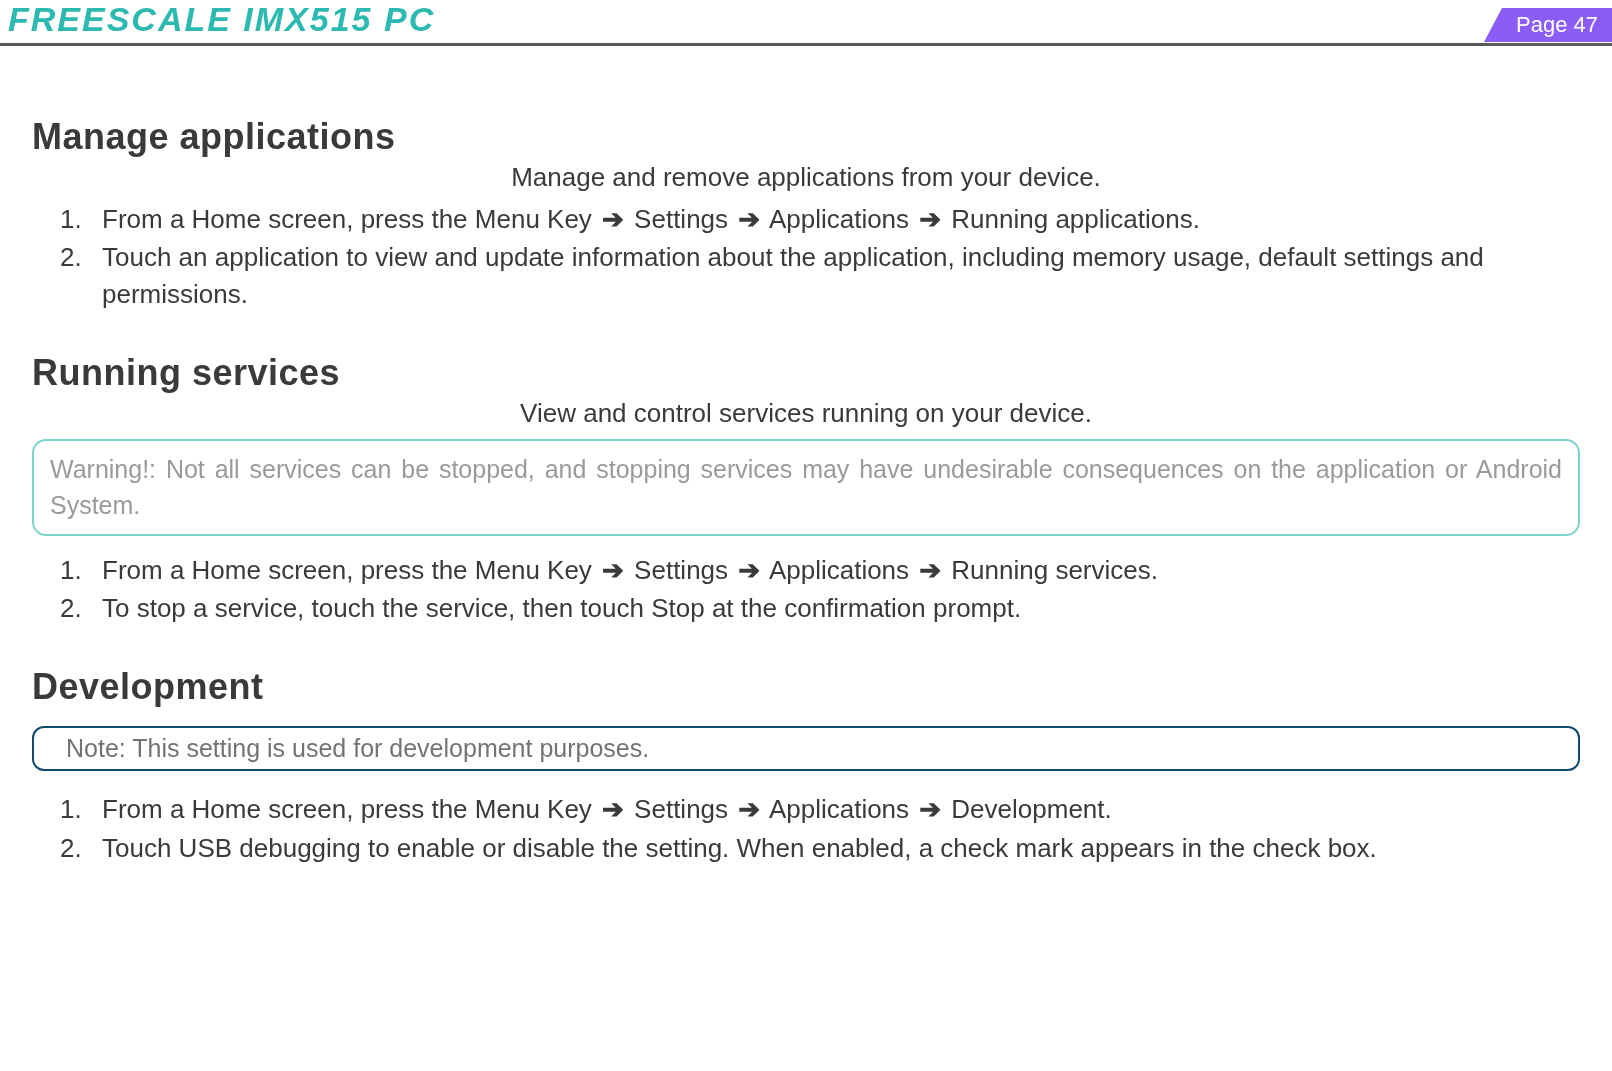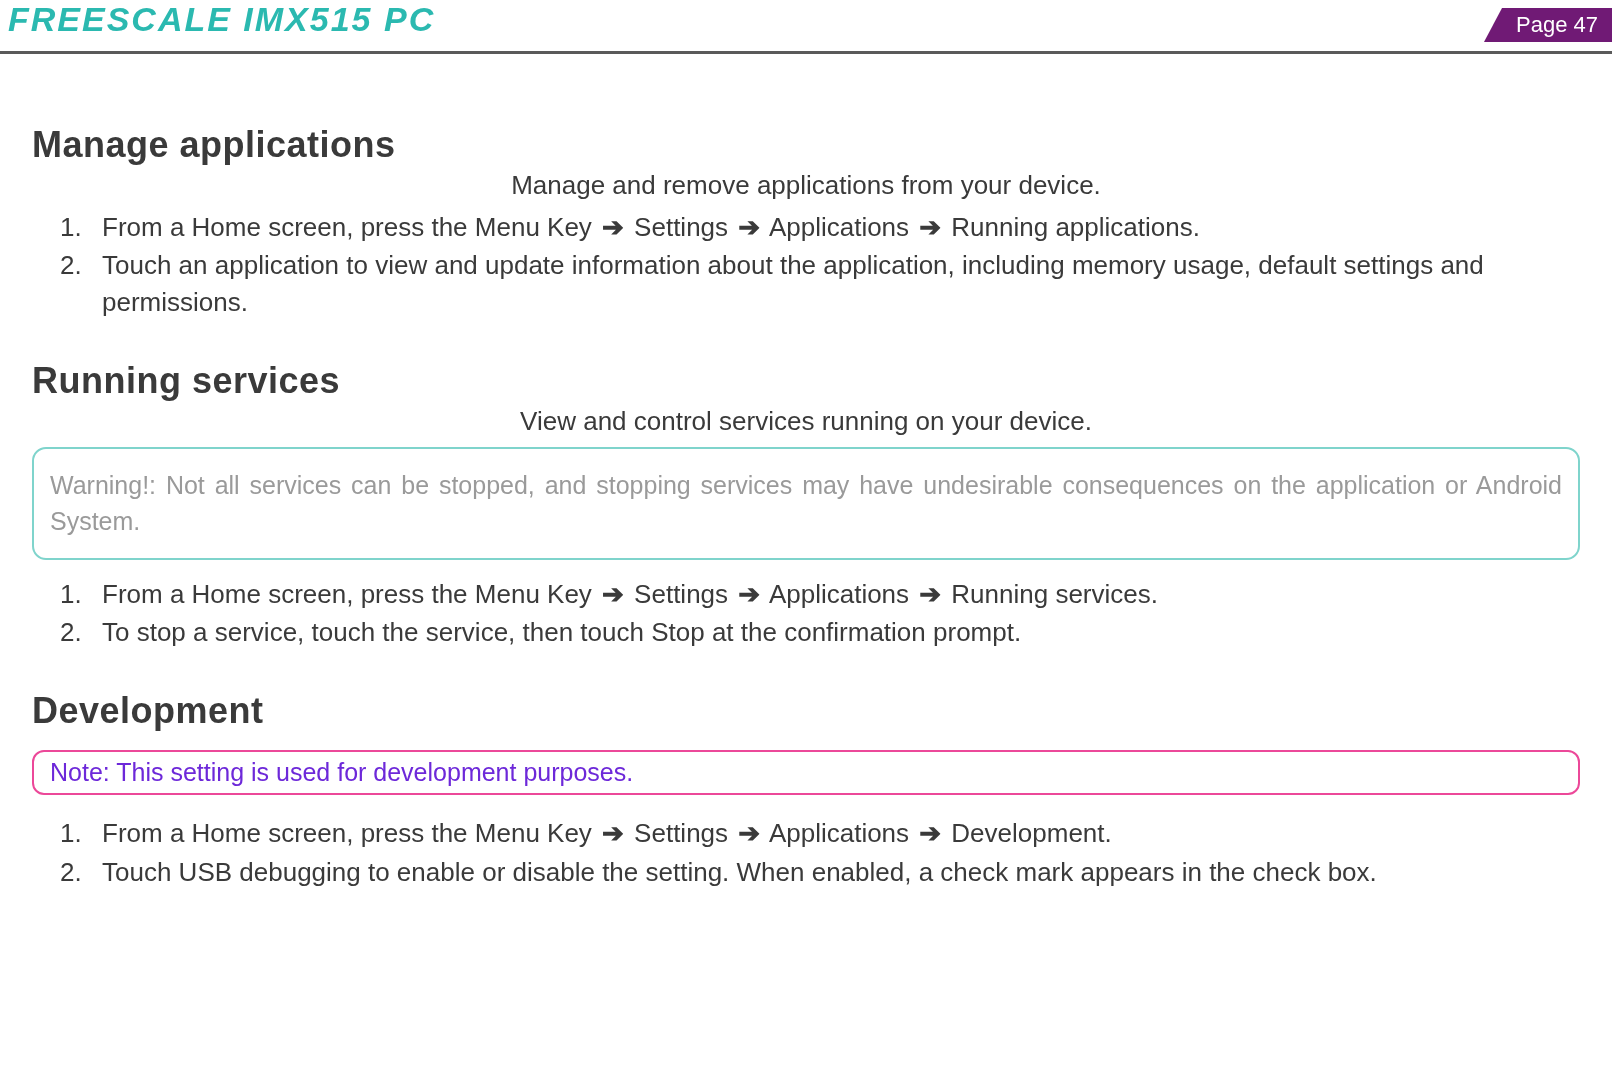--- a/index.html
+++ b/index.html
@@ -10,37 +10,37 @@
     body {
       font-family: Arial, Helvetica, sans-serif;
       background: #ffffff;
       width: 1612px;
       height: 1071px;
       position: relative;
       color: #3a3a3a;
     }
     .header {
       position: relative;
-      height: 54px;
+      height: 46px;
       border-bottom: 3px solid #5a5a5a;
     }
     .header-title {
       font-size: 34px;
       font-style: italic;
       font-weight: bold;
       color: #2bb9b0;
       letter-spacing: 2px;
       padding-left: 8px;
       line-height: 38px;
     }
     .page-badge {
       position: absolute;
       right: 0;
       top: 8px;
-      background: #701a75;
+      background: #8b5cf6;
       color: #ffffff;
       font-size: 22px;
       padding: 4px 14px 4px 32px;
       clip-path: polygon(18px 0, 100% 0, 100% 100%, 0 100%);
     }
     .content {
       padding: 60px 32px 0 32px;
     }
     h2.section-title {
       font-size: 36px;
@@ -80,33 +80,33 @@
       left: 0;
       font-size: 26px;
     }
     .arrow {
       font-weight: bold;
       margin: 0 3px;
     }
     .callout {
       border: 2px solid #7fd4cc;
       border-radius: 14px;
-      padding: 18px 16px;
+      padding: 10px 16px;
       margin: 10px 0 16px 0;
       color: #9a9a9a;
       font-size: 25px;
       line-height: 1.45;
       text-align: justify;
     }
     .callout-single {
-      border: 2px solid #ec4899;
+      border: 2px solid #0c4a6e;
       border-radius: 12px;
-      padding: 6px 16px;
+      padding: 6px 32px;
       margin: 18px 0 20px 0;
-      color: #6d28d9;
+      color: #737373;
       font-size: 25px;
     }
   </style>
 </head>
 <body>
 
 <div class="header">
   <div class="header-title">FREESCALE  IMX515  PC</div>
   <div class="page-badge">
     <span>Page</span>

